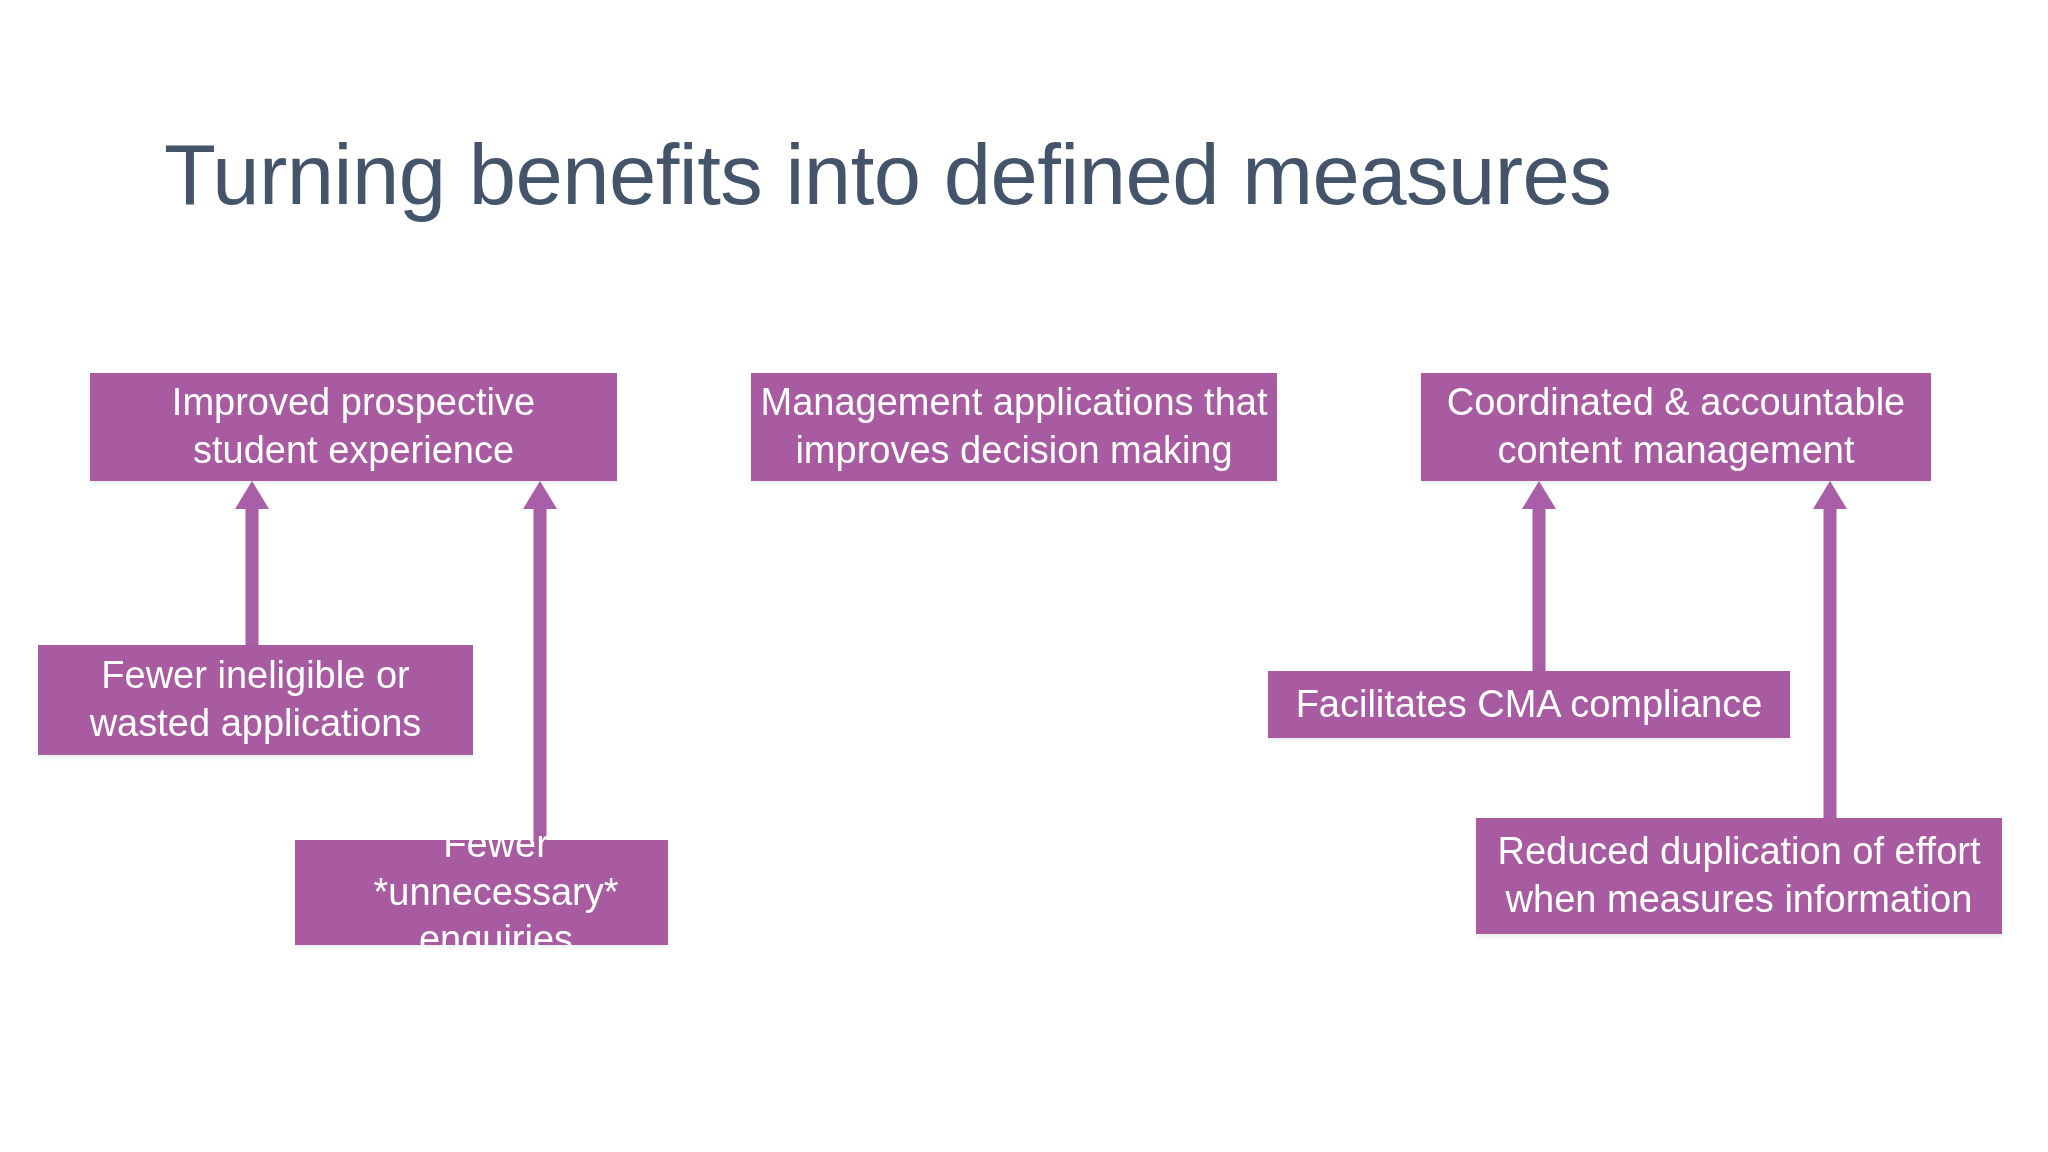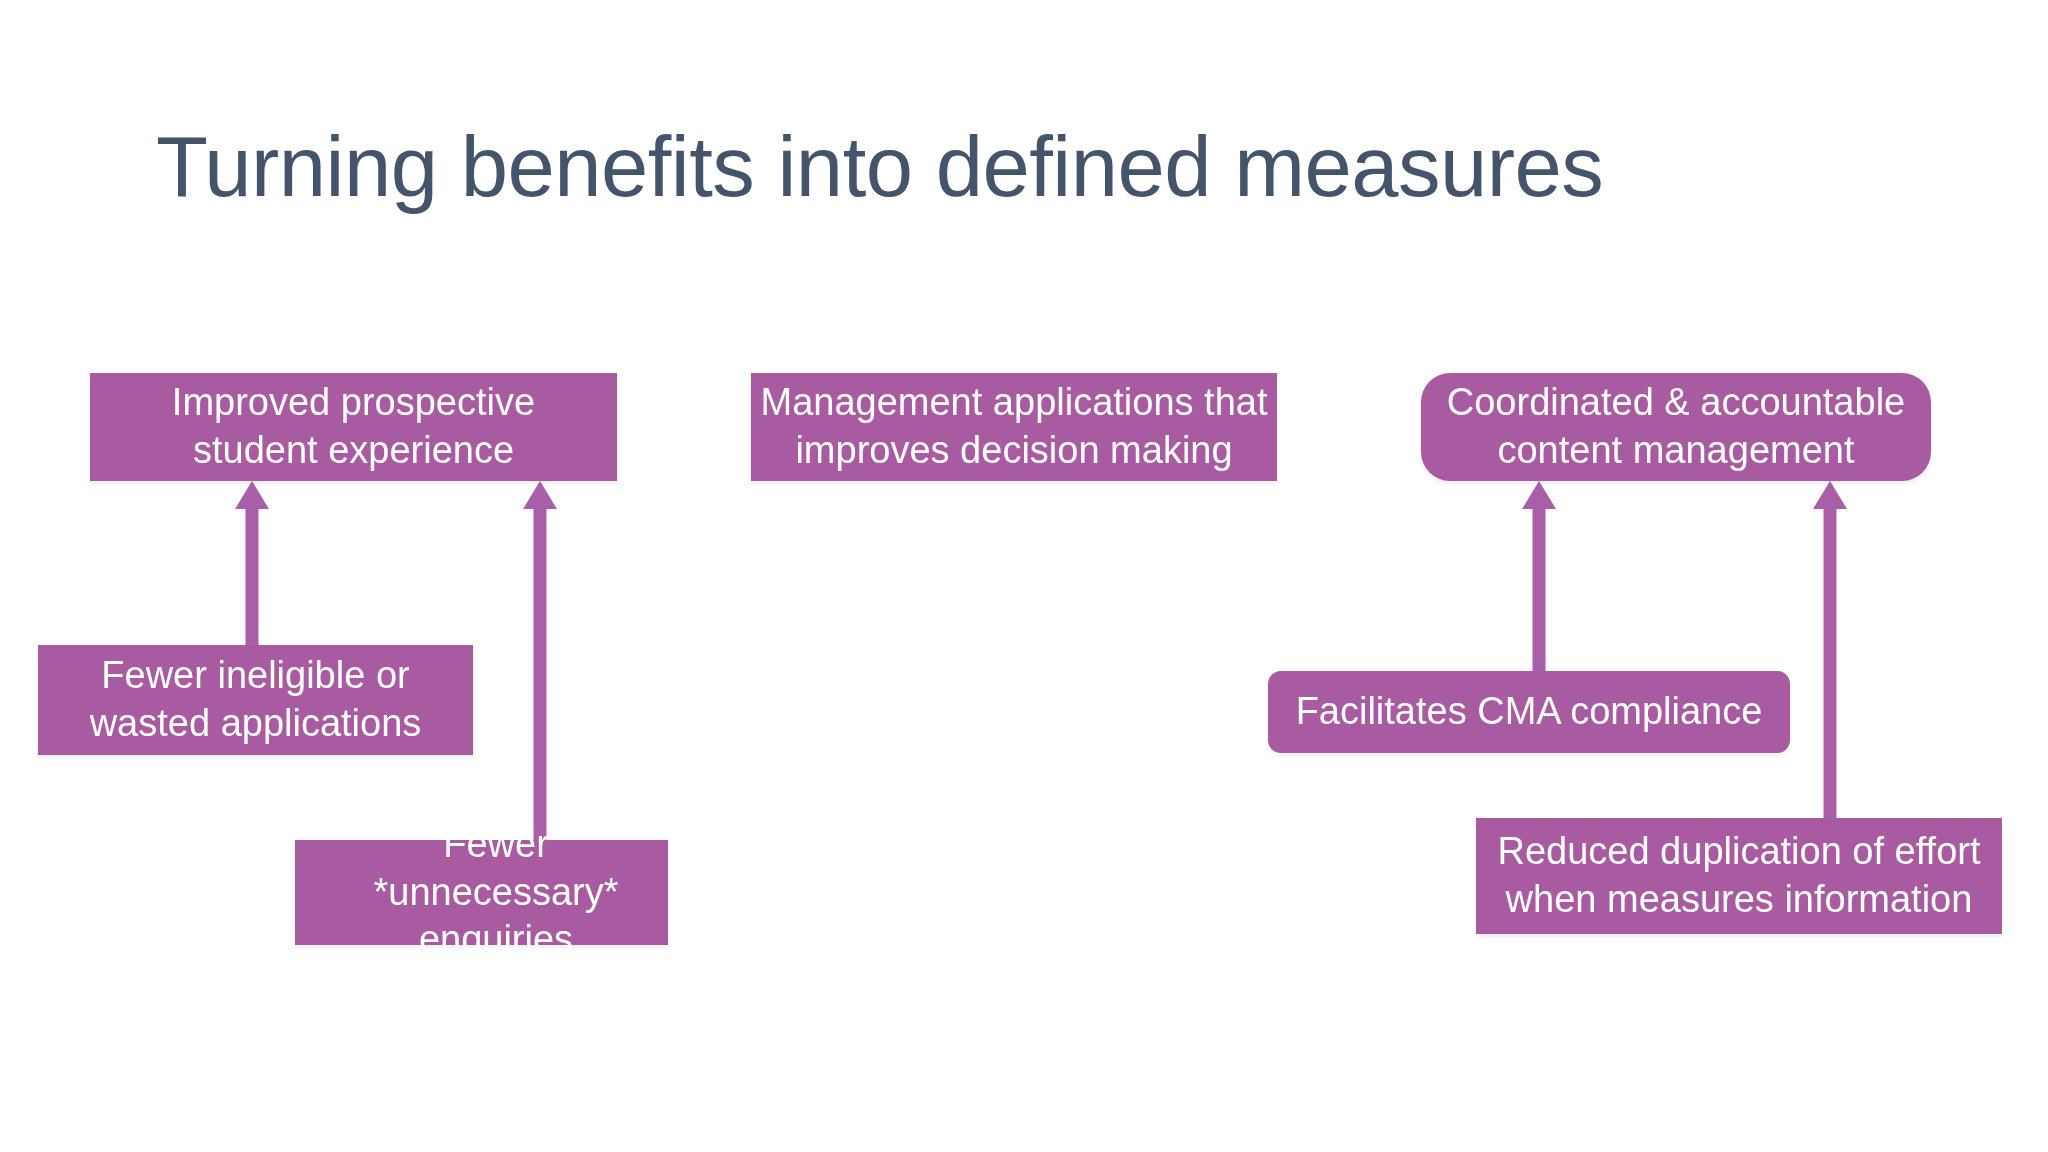--- a/index.html
+++ b/index.html
@@ -19,21 +19,21 @@
     position:relative;
     width:2048px;
     height:1152px;
     background:var(--background);
     overflow:hidden;
   }
   .title{
     position:absolute;
     left:152px;
     top:114px;
-    margin:4px;
+    margin:12px;
     font-size:85px;
     font-weight:300;
     letter-spacing:-0.5px;
     color:var(--title-text);
     white-space:nowrap;
   }
   .box{
     position:absolute;
     background:var(--box-fill);
     color:var(--box-text);
@@ -44,24 +44,24 @@
     font-size:38px;
     line-height:1.26;
     z-index:2;
     box-shadow:0 3px 4px rgba(68,84,106,0.10);
   }
   .box .label{
     white-space:pre-line;
   }
   .b1{left:90px;  top:373px; width:527px; height:108px;}
   .b2{left:751px; top:373px; width:526px; height:108px;}
-  .b3{left:1421px;top:373px; width:510px; height:108px;border-radius:29px;}
+  .b3{left:1421px;top:373px; width:510px; height:108px;}
   .b4{left:38px;  top:645px; width:435px; height:110px;}
   .b5{left:295px; top:840px; width:373px; height:105px;padding-left:29px;}
-  .b6{left:1268px;top:671px; width:522px; height:82px;border-radius:13px;}
+  .b6{left:1268px;top:671px; width:522px; height:67px;}
   .b7{left:1476px;top:818px; width:526px; height:116px;}
 
   .arrow{position:absolute;z-index:1;}
   .arrow .head{
     position:absolute;top:0;left:50%;transform:translateX(-50%);
     width:0;height:0;
     border-left:17px solid transparent;
     border-right:17px solid transparent;
     border-bottom:28px solid var(--arrow-fill);
   }

